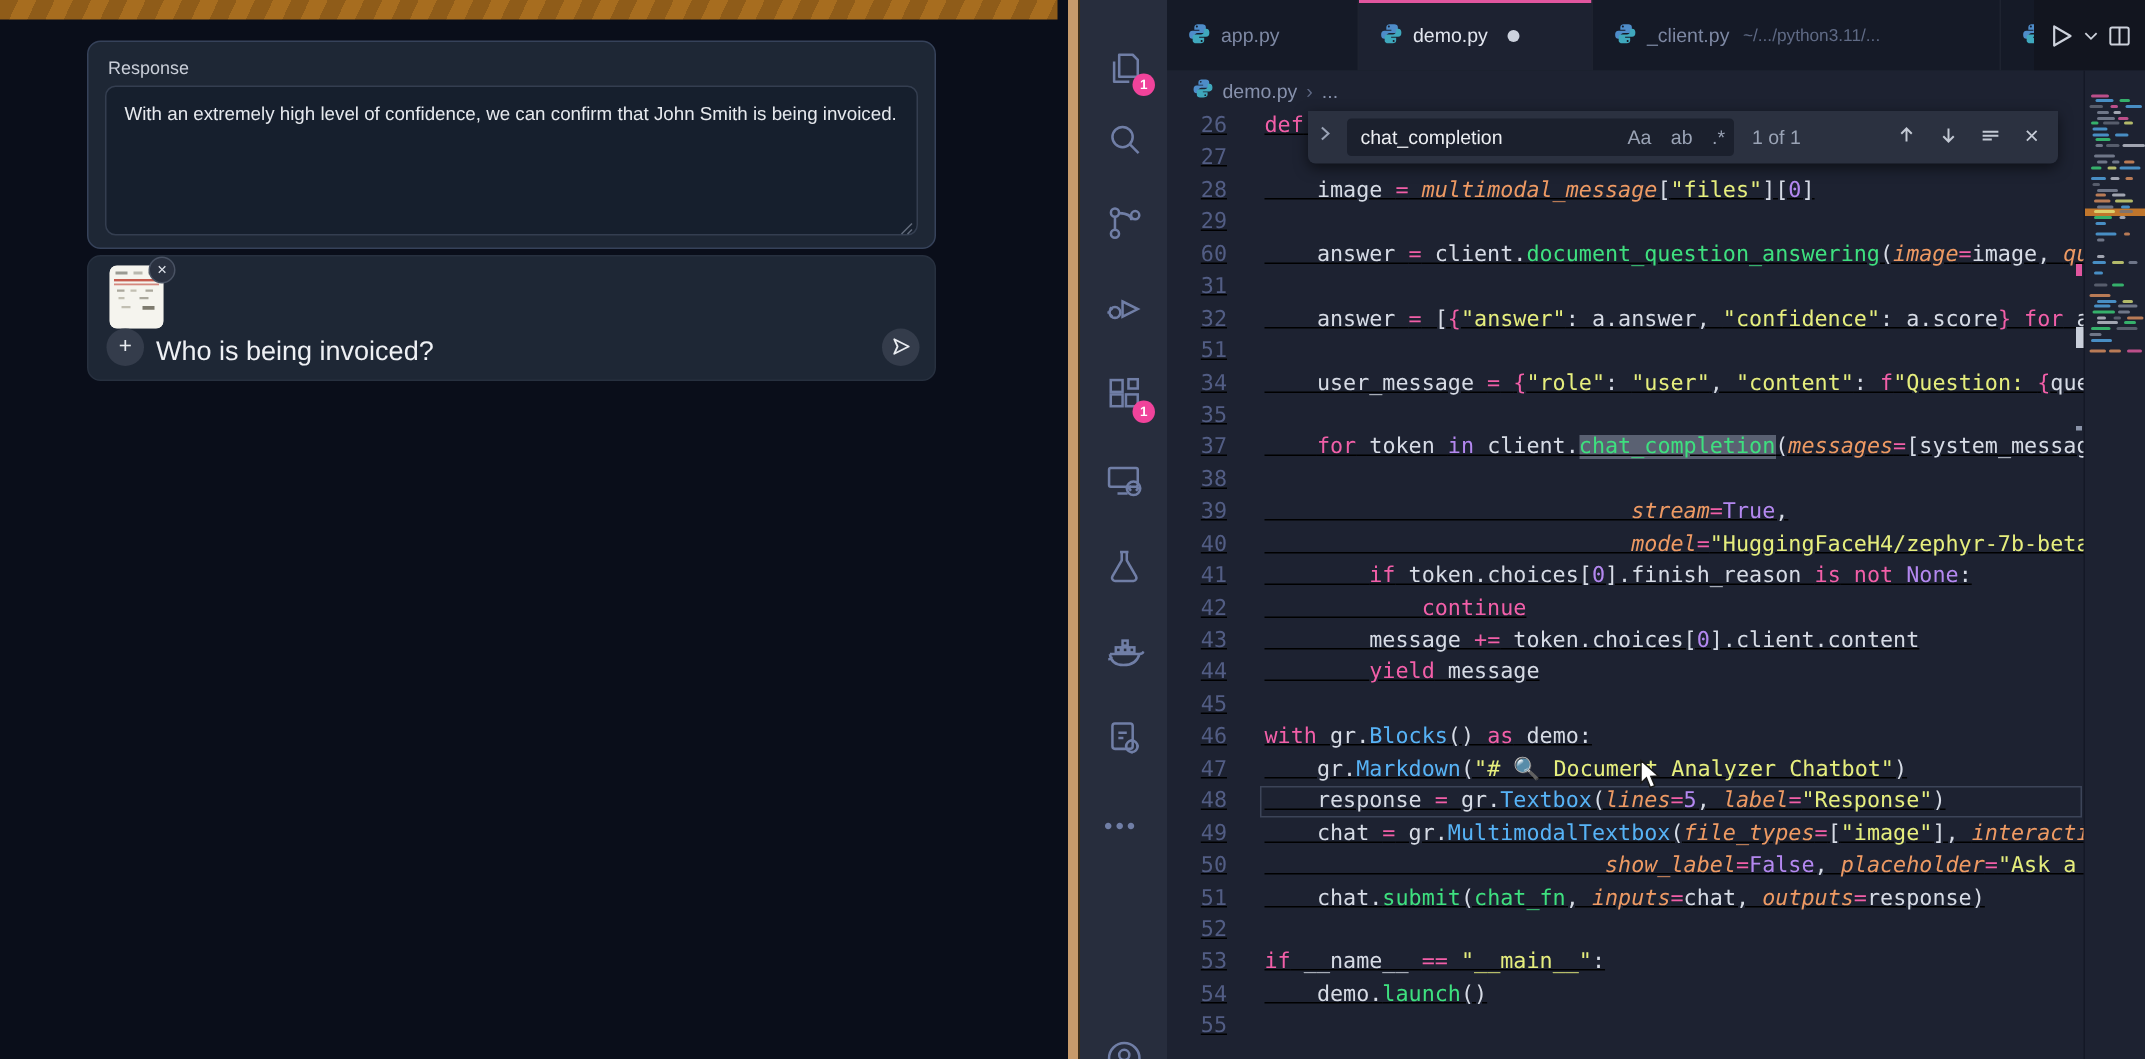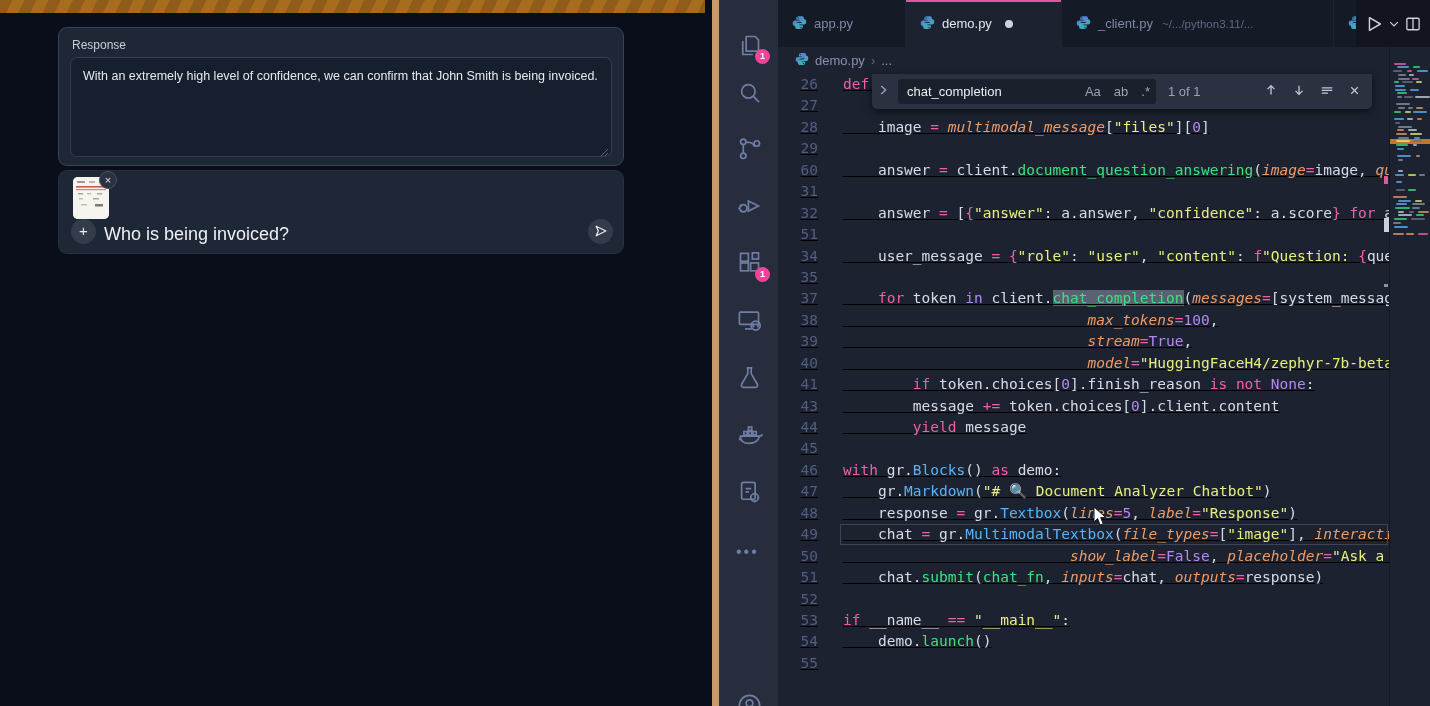--- a/index.html
+++ b/index.html
@@ -264,24 +264,25 @@
         <div class="code-row"><span class="ln">27</span><span class="ct"></span></div>
         <div class="code-row"><span class="ln">28</span><span class="ct"><span class="tk-p">    image </span><span class="tk-k">=</span><span class="tk-p"> </span><span class="tk-a">multimodal_message</span><span class="tk-p">[</span><span class="tk-s">"files"</span><span class="tk-p">][</span><span class="tk-w">0</span><span class="tk-p">]</span></span></div>
         <div class="code-row"><span class="ln">29</span><span class="ct"></span></div>
         <div class="code-row"><span class="ln">60</span><span class="ct"><span class="tk-p">    answer </span><span class="tk-k">=</span><span class="tk-p"> client.</span><span class="tk-f">document_question_answering</span><span class="tk-p">(</span><span class="tk-a">image</span><span class="tk-k">=</span><span class="tk-p">image, </span><span class="tk-a">question</span></span></div>
         <div class="code-row"><span class="ln">31</span><span class="ct"></span></div>
         <div class="code-row"><span class="ln">32</span><span class="ct"><span class="tk-p">    answer </span><span class="tk-k">=</span><span class="tk-p"> [</span><span class="tk-k">{</span><span class="tk-s">"answer"</span><span class="tk-p">: a.answer, </span><span class="tk-s">"confidence"</span><span class="tk-p">: a.score</span><span class="tk-k">}</span><span class="tk-p"> </span><span class="tk-k">for</span><span class="tk-p"> a </span></span></div>
         <div class="code-row"><span class="ln">51</span><span class="ct"></span></div>
         <div class="code-row"><span class="ln">34</span><span class="ct"><span class="tk-p">    user_message </span><span class="tk-k">=</span><span class="tk-p"> </span><span class="tk-k">{</span><span class="tk-s">"role"</span><span class="tk-p">: </span><span class="tk-s">"user"</span><span class="tk-p">, </span><span class="tk-s">"content"</span><span class="tk-p">: </span><span class="tk-k">f</span><span class="tk-s">"Question: </span><span class="tk-k">{</span><span class="tk-p">question</span></span></div>
         <div class="code-row"><span class="ln">35</span><span class="ct"></span></div>
         <div class="code-row"><span class="ln">37</span><span class="ct"><span class="tk-p">    </span><span class="tk-k">for</span><span class="tk-p"> token </span><span class="tk-w">in</span><span class="tk-p"> client.</span><span class="tk-m">chat_completion</span><span class="tk-p">(</span><span class="tk-a">messages</span><span class="tk-k">=</span><span class="tk-p">[system_message, user_message],</span></span></div>
-        <div class="code-row"><span class="ln">38</span><span class="ct"><span class="tk-p">                            </span><span class="tk-a">max_tokens</span><span class="tk-k">=</span><span class="tk-w">100</span><span class="tk-p">,</span></span></div>
+        <div class="code-row"><span class="ln">38</span></div>
         <div class="code-row"><span class="ln">39</span><span class="ct"><span class="tk-p">                            </span><span class="tk-a">stream</span><span class="tk-k">=</span><span class="tk-w">True</span><span class="tk-p">,</span></span></div>
         <div class="code-row"><span class="ln">40</span><span class="ct"><span class="tk-p">                            </span><span class="tk-a">model</span><span class="tk-k">=</span><span class="tk-s">"HuggingFaceH4/zephyr-7b-beta"</span></span></div>
         <div class="code-row"><span class="ln">41</span><span class="ct"><span class="tk-p">        </span><span class="tk-k">if</span><span class="tk-p"> token.choices[</span><span class="tk-w">0</span><span class="tk-p">].finish_reason </span><span class="tk-k">is</span><span class="tk-p"> </span><span class="tk-k">not</span><span class="tk-p"> </span><span class="tk-w">None</span><span class="tk-p">:</span></span></div>
+        <div class="code-row"><span class="ln">42</span><span class="ct"><span class="tk-p">            </span><span class="tk-k">continue</span></span></div>
         <div class="code-row"><span class="ln">43</span><span class="ct"><span class="tk-p">        message </span><span class="tk-k">+=</span><span class="tk-p"> token.choices[</span><span class="tk-w">0</span><span class="tk-p">].client.content</span></span></div>
         <div class="code-row"><span class="ln">44</span><span class="ct"><span class="tk-p">        </span><span class="tk-k">yield</span><span class="tk-p"> message</span></span></div>
         <div class="code-row"><span class="ln">45</span><span class="ct"></span></div>
         <div class="code-row"><span class="ln">46</span><span class="ct"><span class="tk-k">with</span><span class="tk-p"> gr.</span><span class="tk-c">Blocks</span><span class="tk-p">() </span><span class="tk-k">as</span><span class="tk-p"> demo:</span></span></div>
         <div class="code-row"><span class="ln">47</span><span class="ct"><span class="tk-p">    gr.</span><span class="tk-c">Markdown</span><span class="tk-p">(</span><span class="tk-s">"# 🔍 Document Analyzer Chatbot"</span><span class="tk-p">)</span></span></div>
         <div class="code-row"><span class="ln">48</span><span class="ct"><span class="tk-p">    response </span><span class="tk-k">=</span><span class="tk-p"> gr.</span><span class="tk-c">Textbox</span><span class="tk-p">(</span><span class="tk-a">lines</span><span class="tk-k">=</span><span class="tk-w">5</span><span class="tk-p">, </span><span class="tk-a">label</span><span class="tk-k">=</span><span class="tk-s">"Response"</span><span class="tk-p">)</span></span></div>
         <div class="code-row"><span class="ln">49</span><span class="ct"><span class="tk-p">    chat </span><span class="tk-k">=</span><span class="tk-p"> gr.</span><span class="tk-c">MultimodalTextbox</span><span class="tk-p">(</span><span class="tk-a">file_types</span><span class="tk-k">=</span><span class="tk-p">[</span><span class="tk-s">"image"</span><span class="tk-p">], </span><span class="tk-a">interactive</span></span></div>
         <div class="code-row"><span class="ln">50</span><span class="ct"><span class="tk-p">                          </span><span class="tk-a">show_label</span><span class="tk-k">=</span><span class="tk-w">False</span><span class="tk-p">, </span><span class="tk-a">placeholder</span><span class="tk-k">=</span><span class="tk-s">"Ask a question"</span></span></div>
         <div class="code-row"><span class="ln">51</span><span class="ct"><span class="tk-p">    chat.</span><span class="tk-f">submit</span><span class="tk-p">(</span><span class="tk-f">chat_fn</span><span class="tk-p">, </span><span class="tk-a">inputs</span><span class="tk-k">=</span><span class="tk-p">chat, </span><span class="tk-a">outputs</span><span class="tk-k">=</span><span class="tk-p">response)</span></span></div>
         <div class="code-row"><span class="ln">52</span><span class="ct"></span></div>

